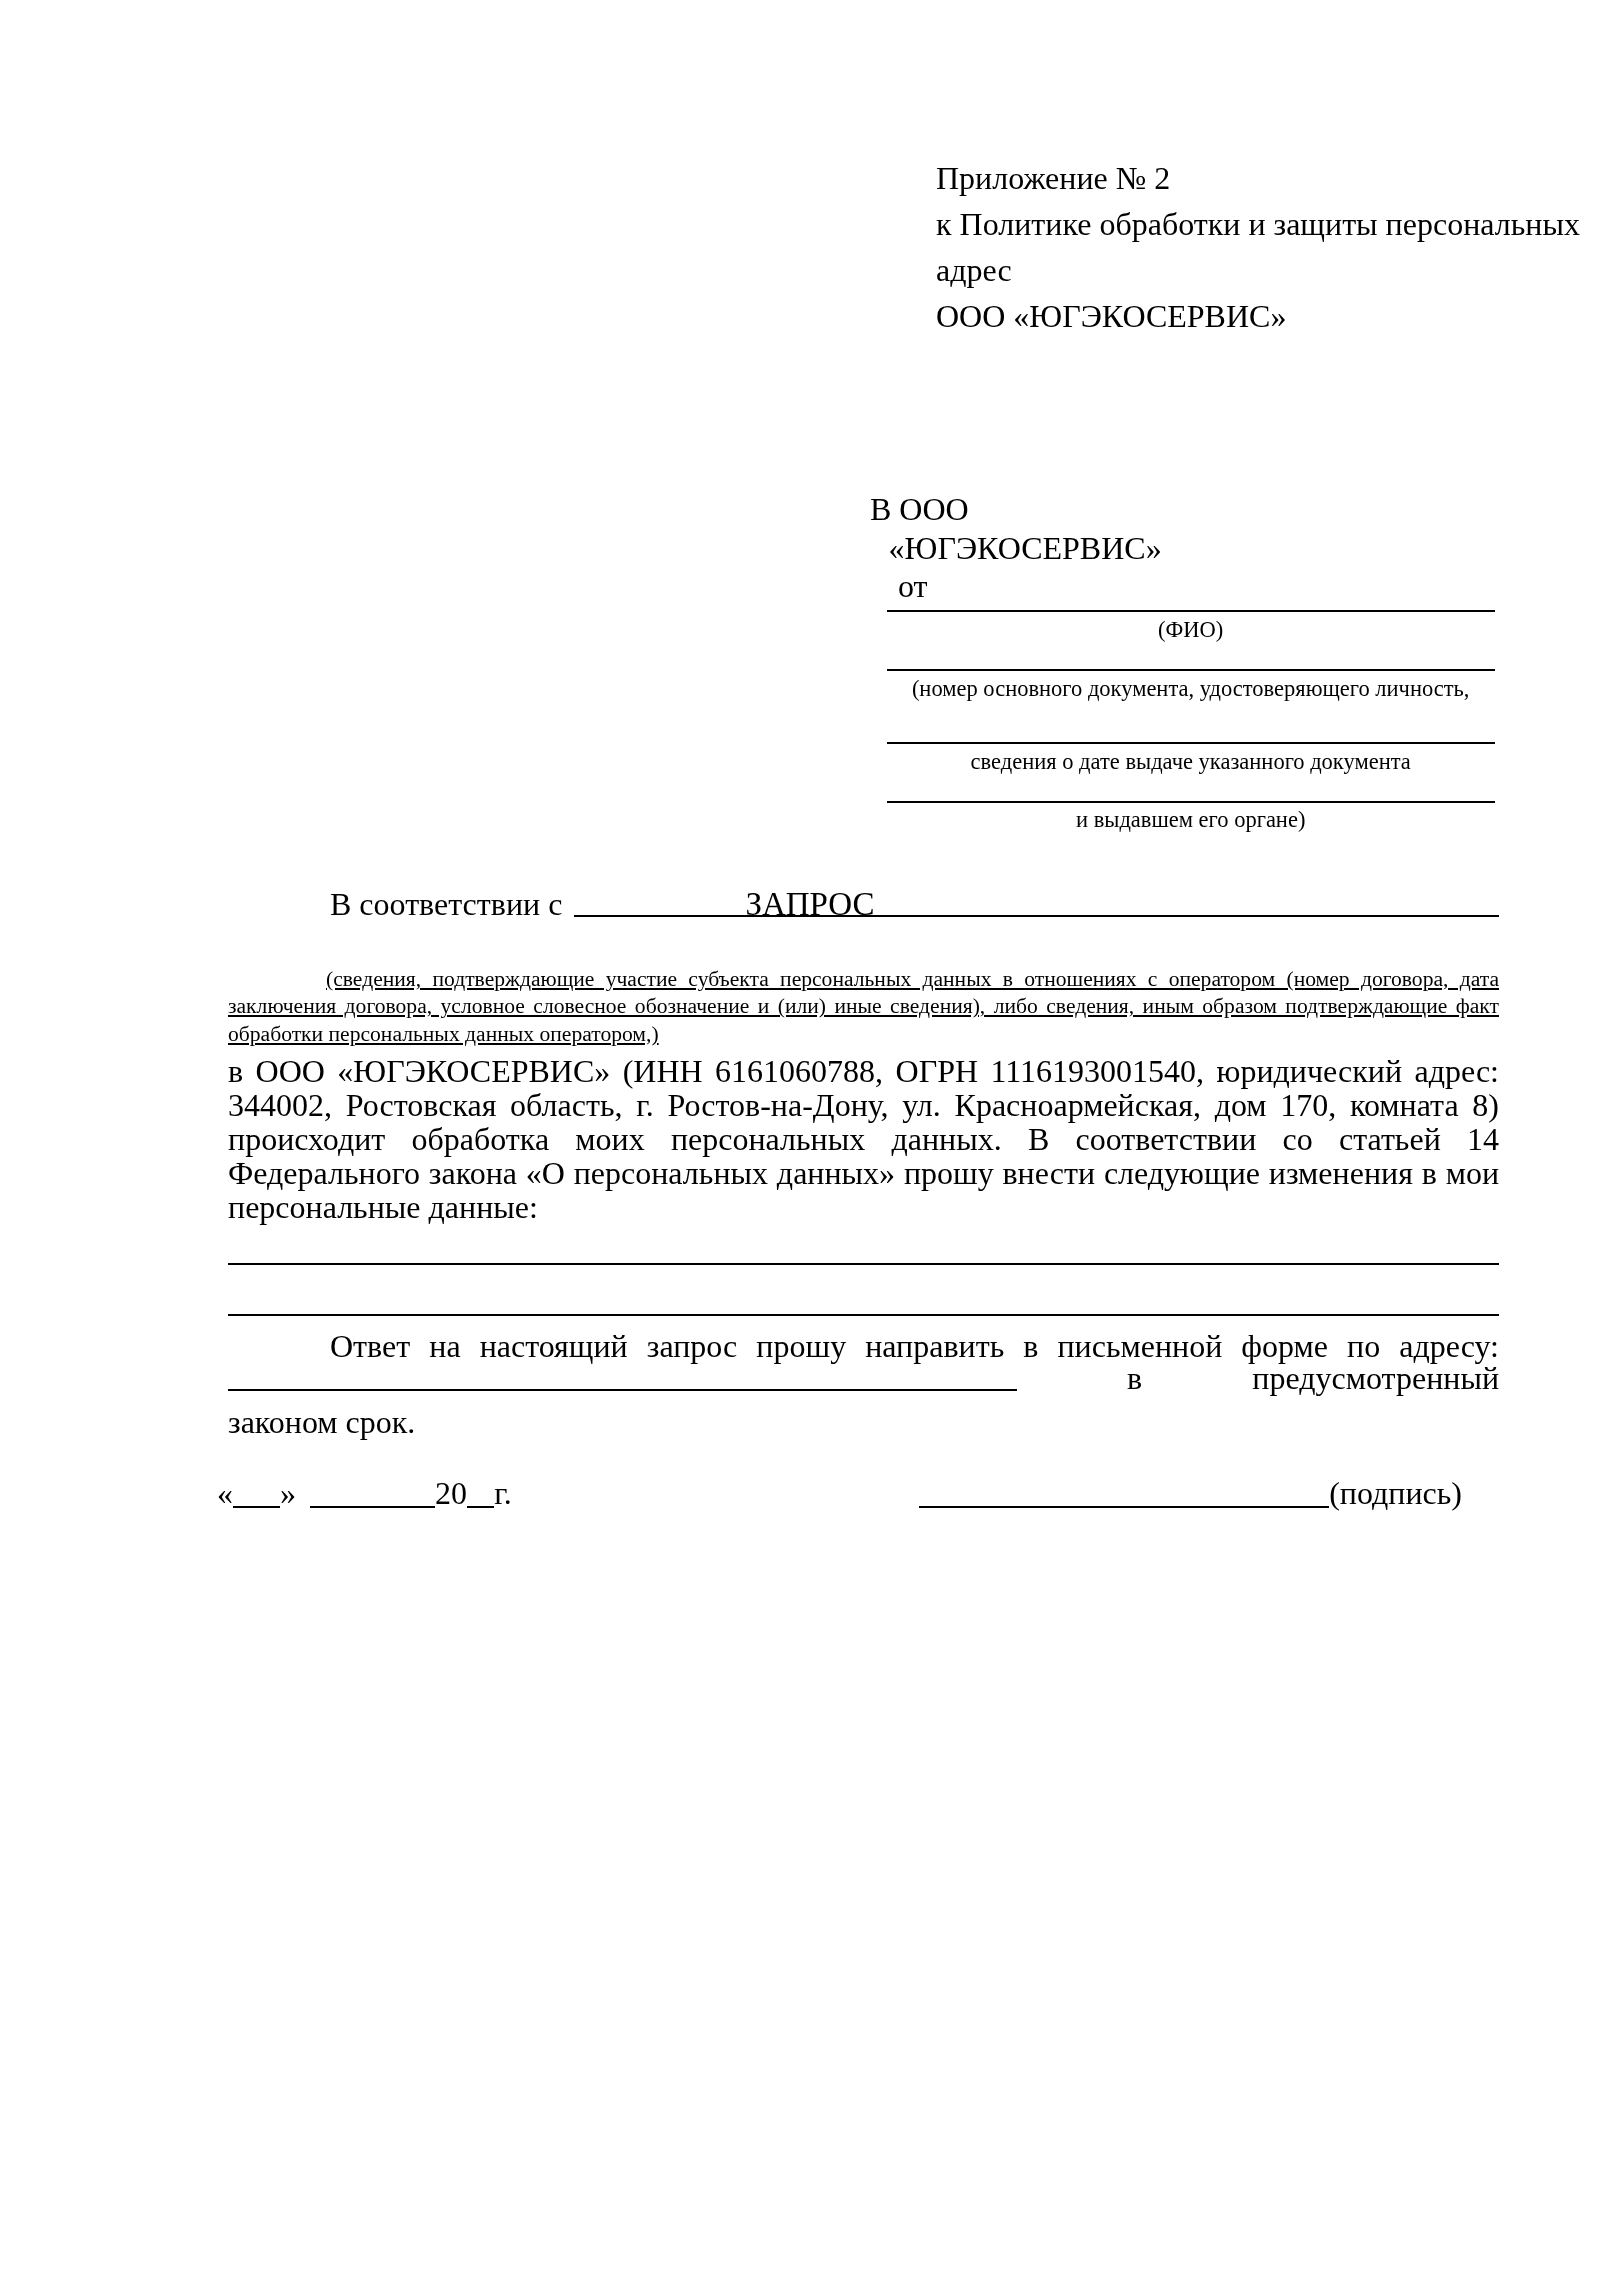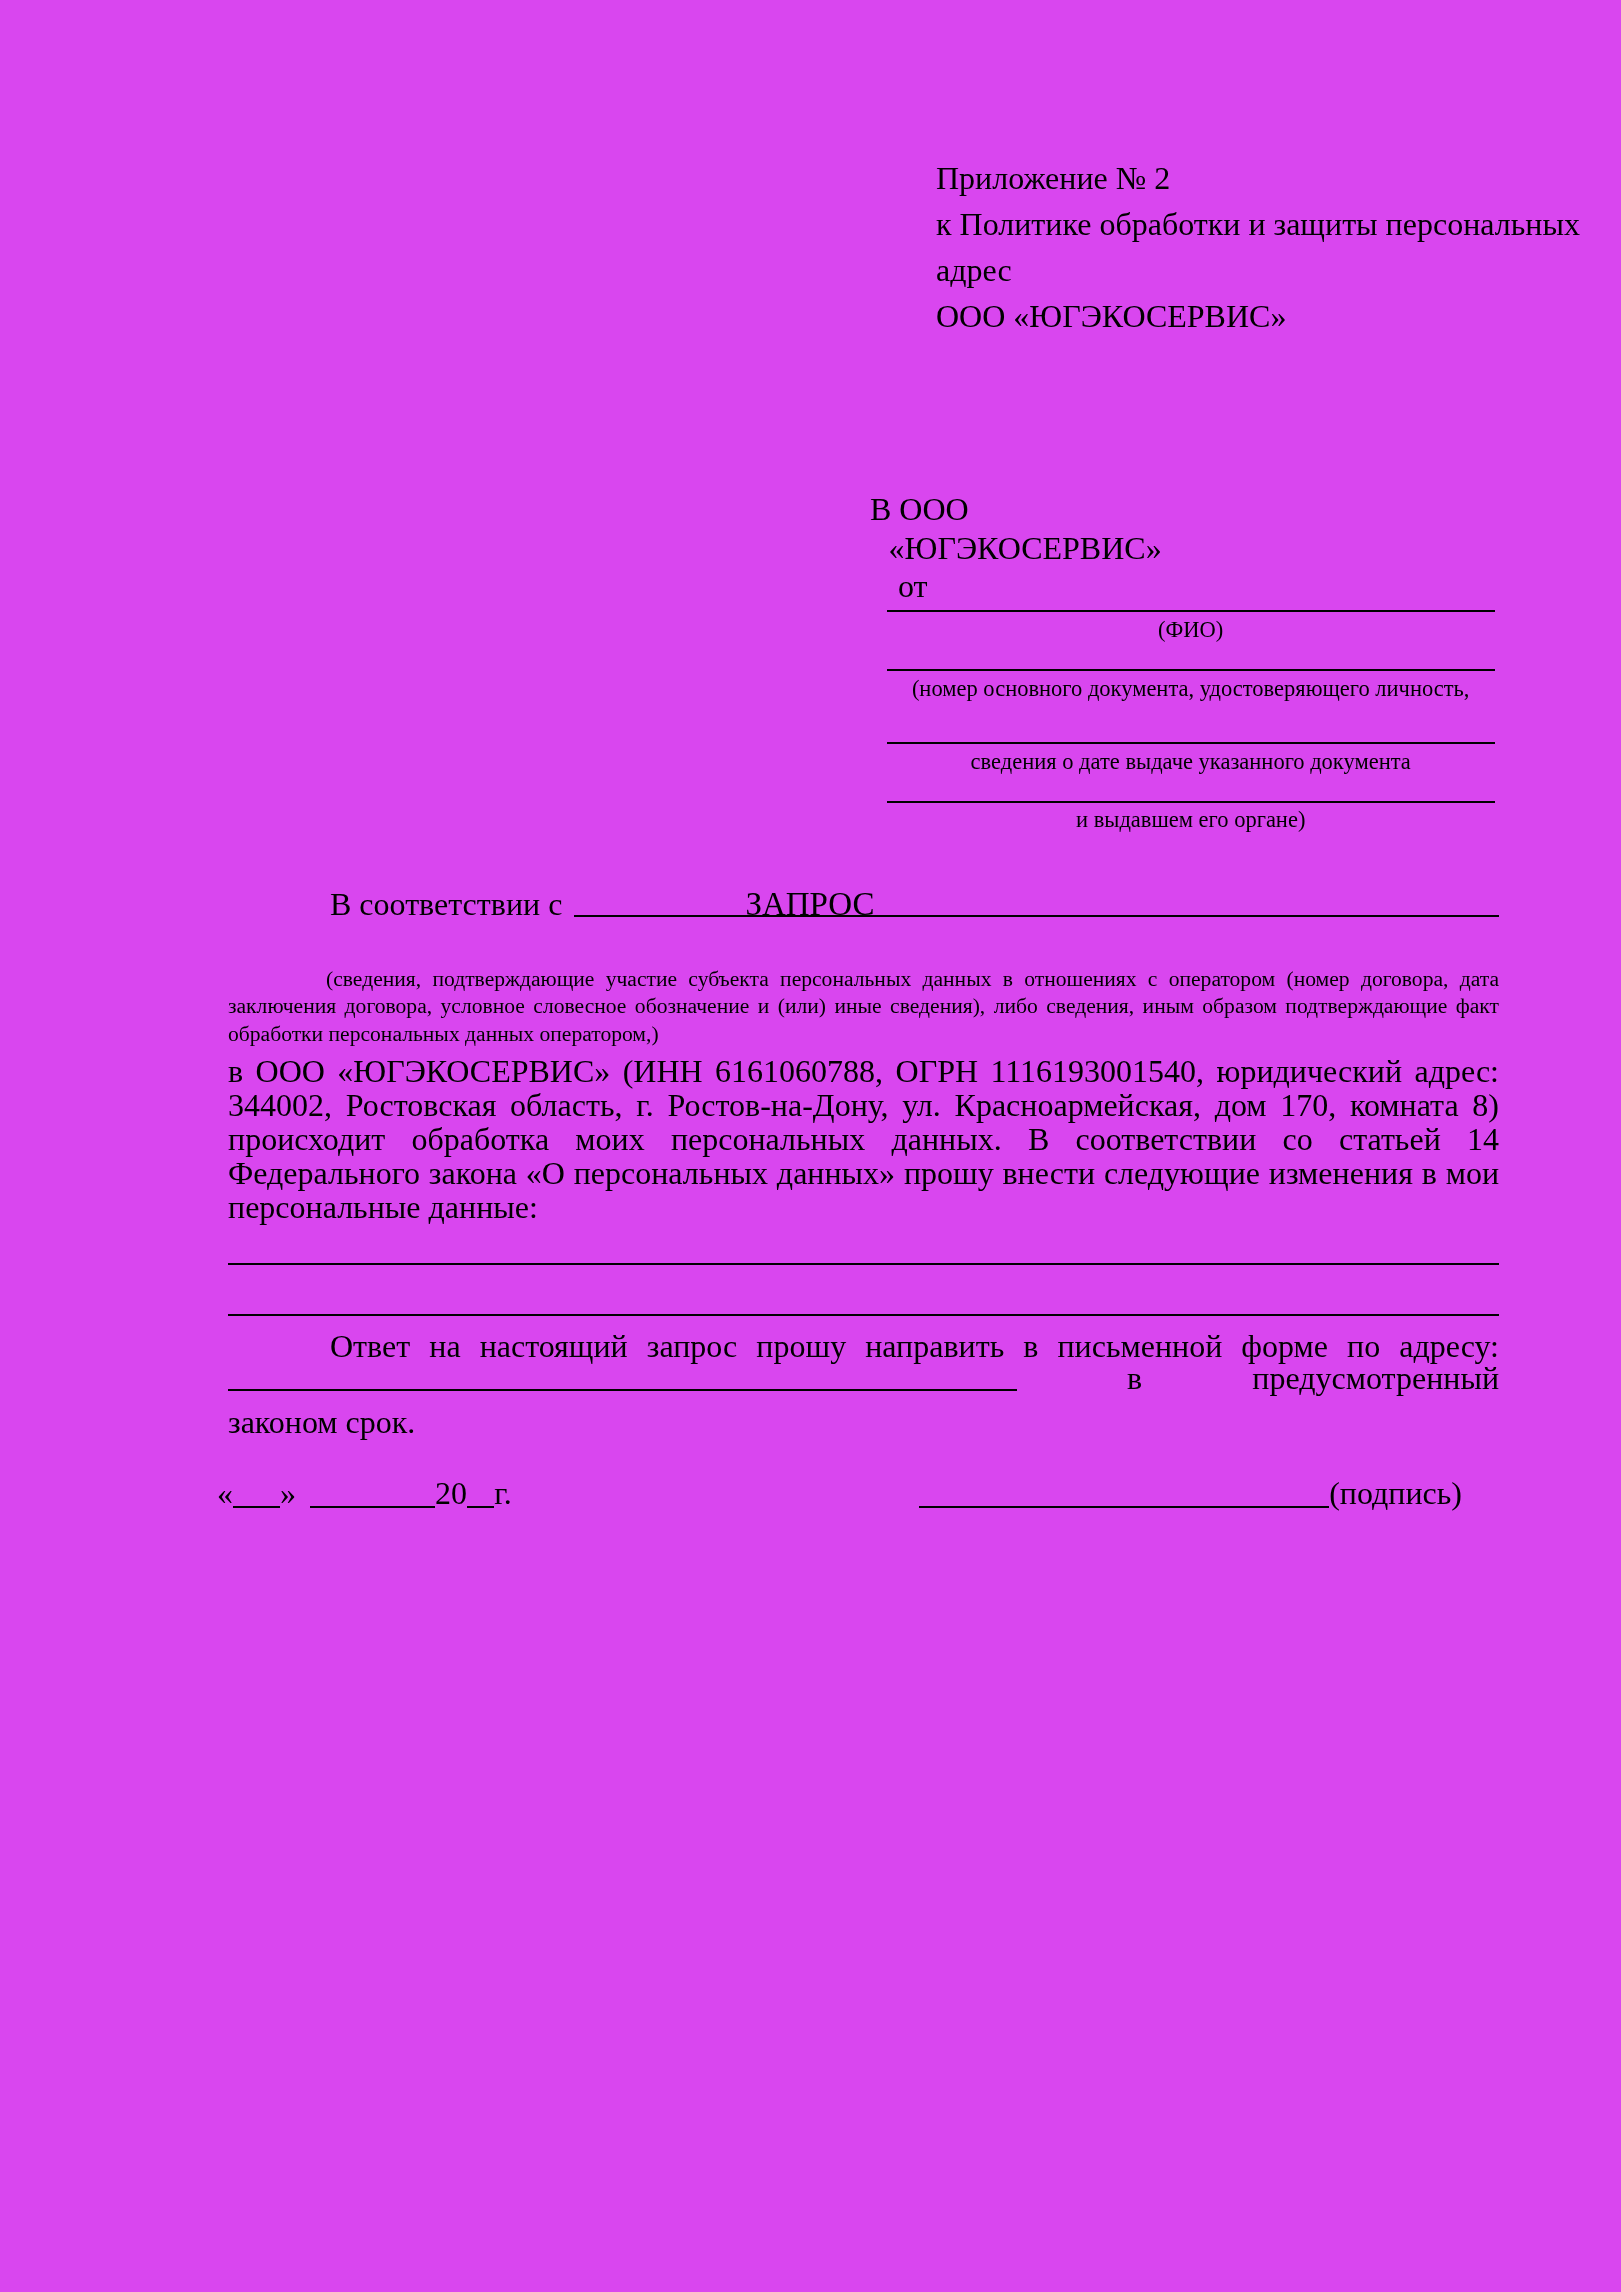--- a/index.html
+++ b/index.html
@@ -1,19 +1,19 @@
 <!DOCTYPE html>
 <html><head>
 <meta charset="utf-8">
 <style>
   html,body{margin:0;padding:0;background:#888;}
   .page{
     position:relative;
     width:1621px;height:2293px;
-    background:#d946ef;
+    background:#ffffff;
     color:#000000;
     font-family:"Liberation Serif","DejaVu Serif",serif;
     font-size:32px;
     overflow:hidden;
     margin:0 auto;
   }
   .annex{position:absolute;left:936px;top:155px;line-height:46px;white-space:nowrap;}
   .doc-title{position:absolute;left:173px;top:355px;width:1274px;text-align:center;font-weight:bold;line-height:52px;margin:0;font-size:32px;}
   .doc-title .inner{display:inline-block;max-width:1117px;}
   .addressee{position:absolute;left:870px;top:490px;width:624px;}
@@ -24,21 +24,21 @@
   .uline{height:0;border-bottom:2.9px solid #000;}
   .u1{margin-top:4.9px;}
   .u2{margin-top:25.5px;}
   .u3{margin-top:39px;}
   .u4{margin-top:24.5px;}
   .cap{font-size:22.5px;line-height:29px;text-align:center;margin-top:2.9px;white-space:nowrap;}
   .request-heading{position:absolute;left:173px;top:887px;width:1274px;text-align:center;line-height:35px;font-size:33px;}
   .according-row{position:absolute;left:228px;top:888px;width:1271px;padding-left:102px;box-sizing:border-box;display:flex;align-items:flex-end;line-height:33px;}
   .according-row .prefix{white-space:nowrap;}
   .fill-line{flex:1;border-bottom:2.9px solid #000;height:0;margin-bottom:3.9px;margin-left:11.8px;}
-  .note{position:absolute;left:228px;top:966px;width:1271px;margin:0;font-size:21.6px;line-height:27.4px;text-align:justify;text-indent:98px;}
+  .note{position:absolute;left:228px;top:966px;width:1271px;margin:0;font-size:21.6px;line-height:27.4px;text-align:justify;text-indent:98px;text-decoration:underline;}
   .body-par{position:absolute;left:228px;top:1054px;width:1271px;margin:0;line-height:34px;text-align:justify;}
   .blank-row{position:absolute;left:228px;width:1271px;height:0;border-bottom:2.9px solid #000;}
   .b1{top:1263px;}
   .b2{top:1314px;}
   .reply-par{position:absolute;left:228px;top:1329px;width:1271px;margin:0;line-height:34px;text-align:justify;text-align-last:justify;text-indent:102px;}
   .reply-row{position:absolute;left:228px;top:1361px;width:1271px;display:flex;justify-content:space-between;align-items:flex-end;line-height:34px;}
   .addr-line{width:789px;border-bottom:2.9px solid #000;height:0;margin-bottom:3.9px;}
   .reply-end{position:absolute;left:228px;top:1405px;width:1271px;margin:0;line-height:34px;}
   .footer-row{position:absolute;left:217px;top:1474px;width:1245px;display:flex;justify-content:space-between;align-items:baseline;line-height:39px;}
   .blank{display:inline-block;border-bottom:2.9px solid #000;height:7.8px;margin-bottom:-3.9px;}

